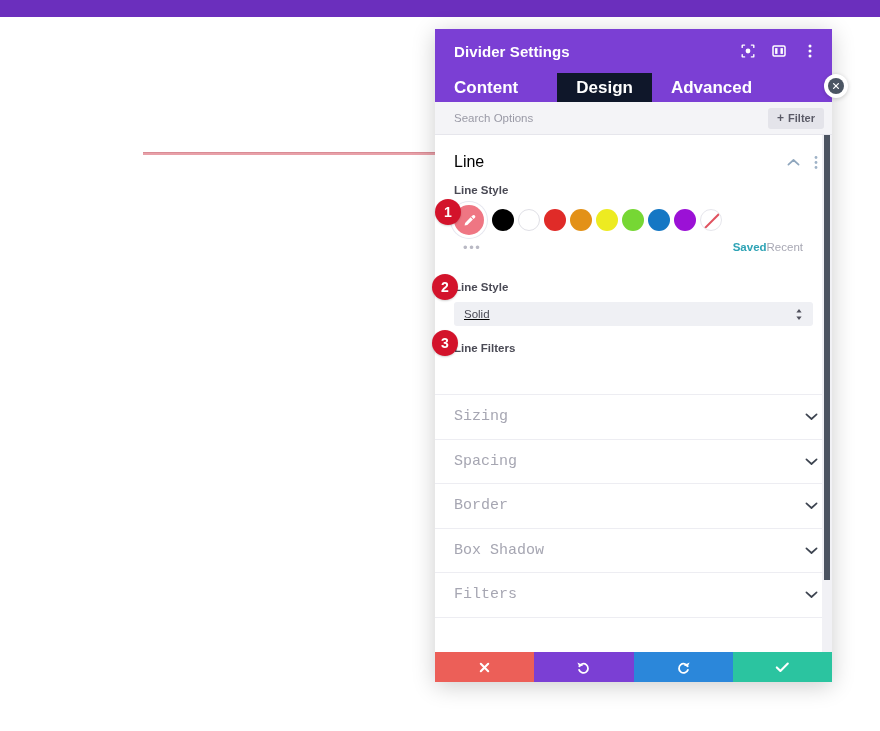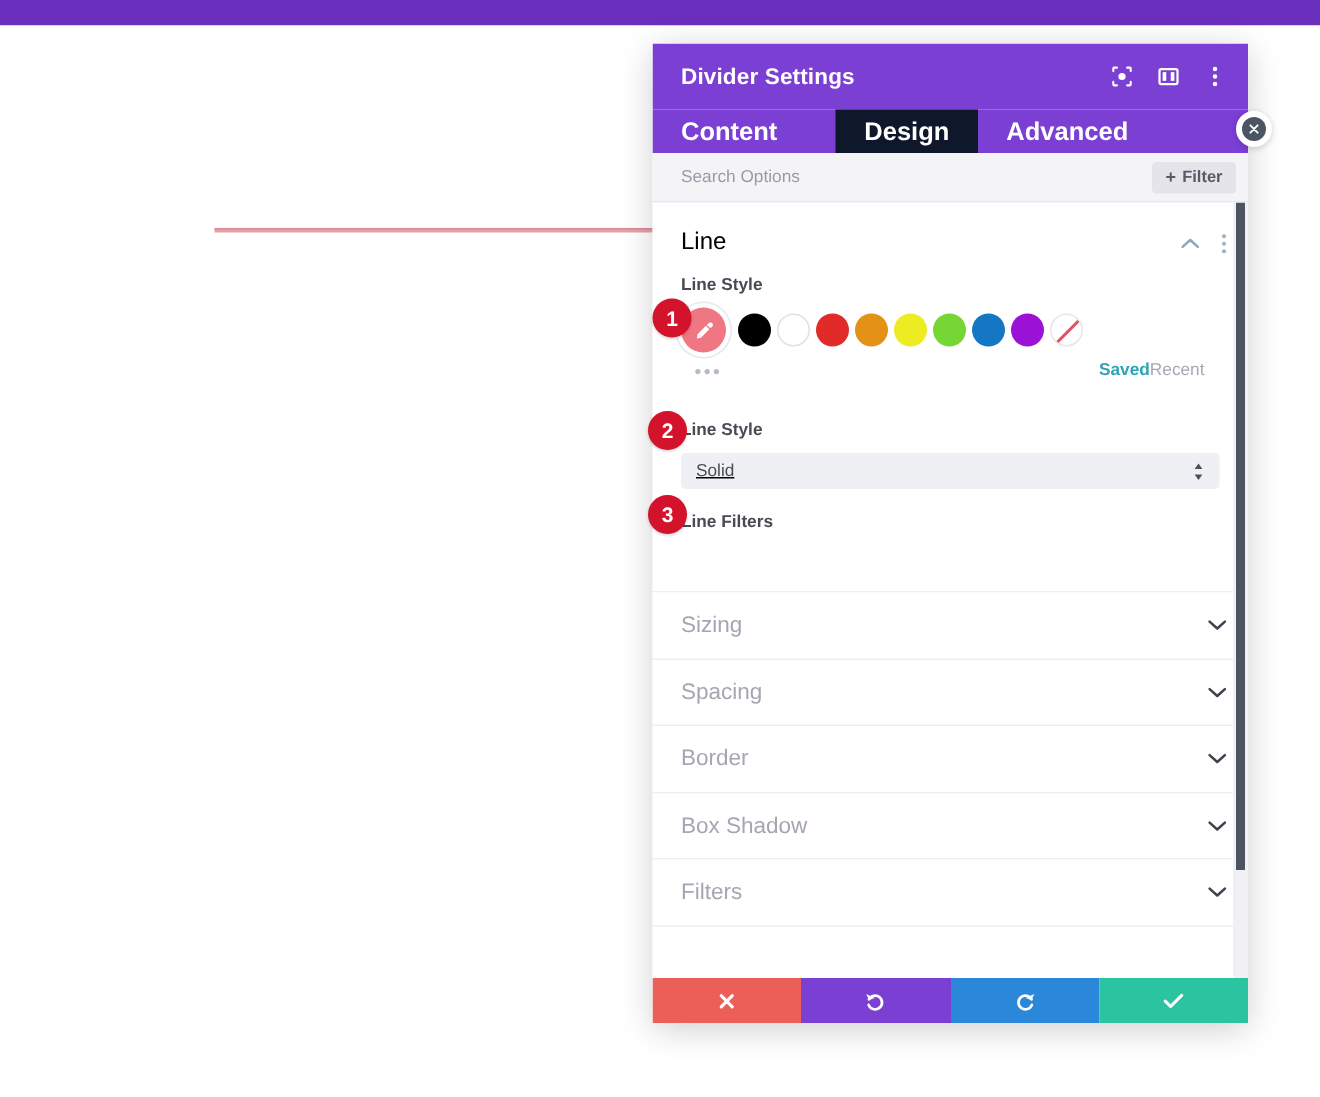--- a/index.html
+++ b/index.html
@@ -312,20 +312,21 @@
     margin: 0;
   }
   .closed-row {
     height: 43.5px;
     display: flex;
     align-items: center;
     padding: 0 14px 0 19px;
     cursor: pointer;
     border-bottom: 1px solid #ededf2;
     background: #ffffff;
+    font-family: Liberation Mono, monospace;
   }
   .closed-row .title {
     flex: 1 1 auto;
     color: #a6a6b2;
     font-size: 15px;
   }
   .chev-down { color: #3d4450; display: flex; align-items: center; }
 
   
   .step-badge {

